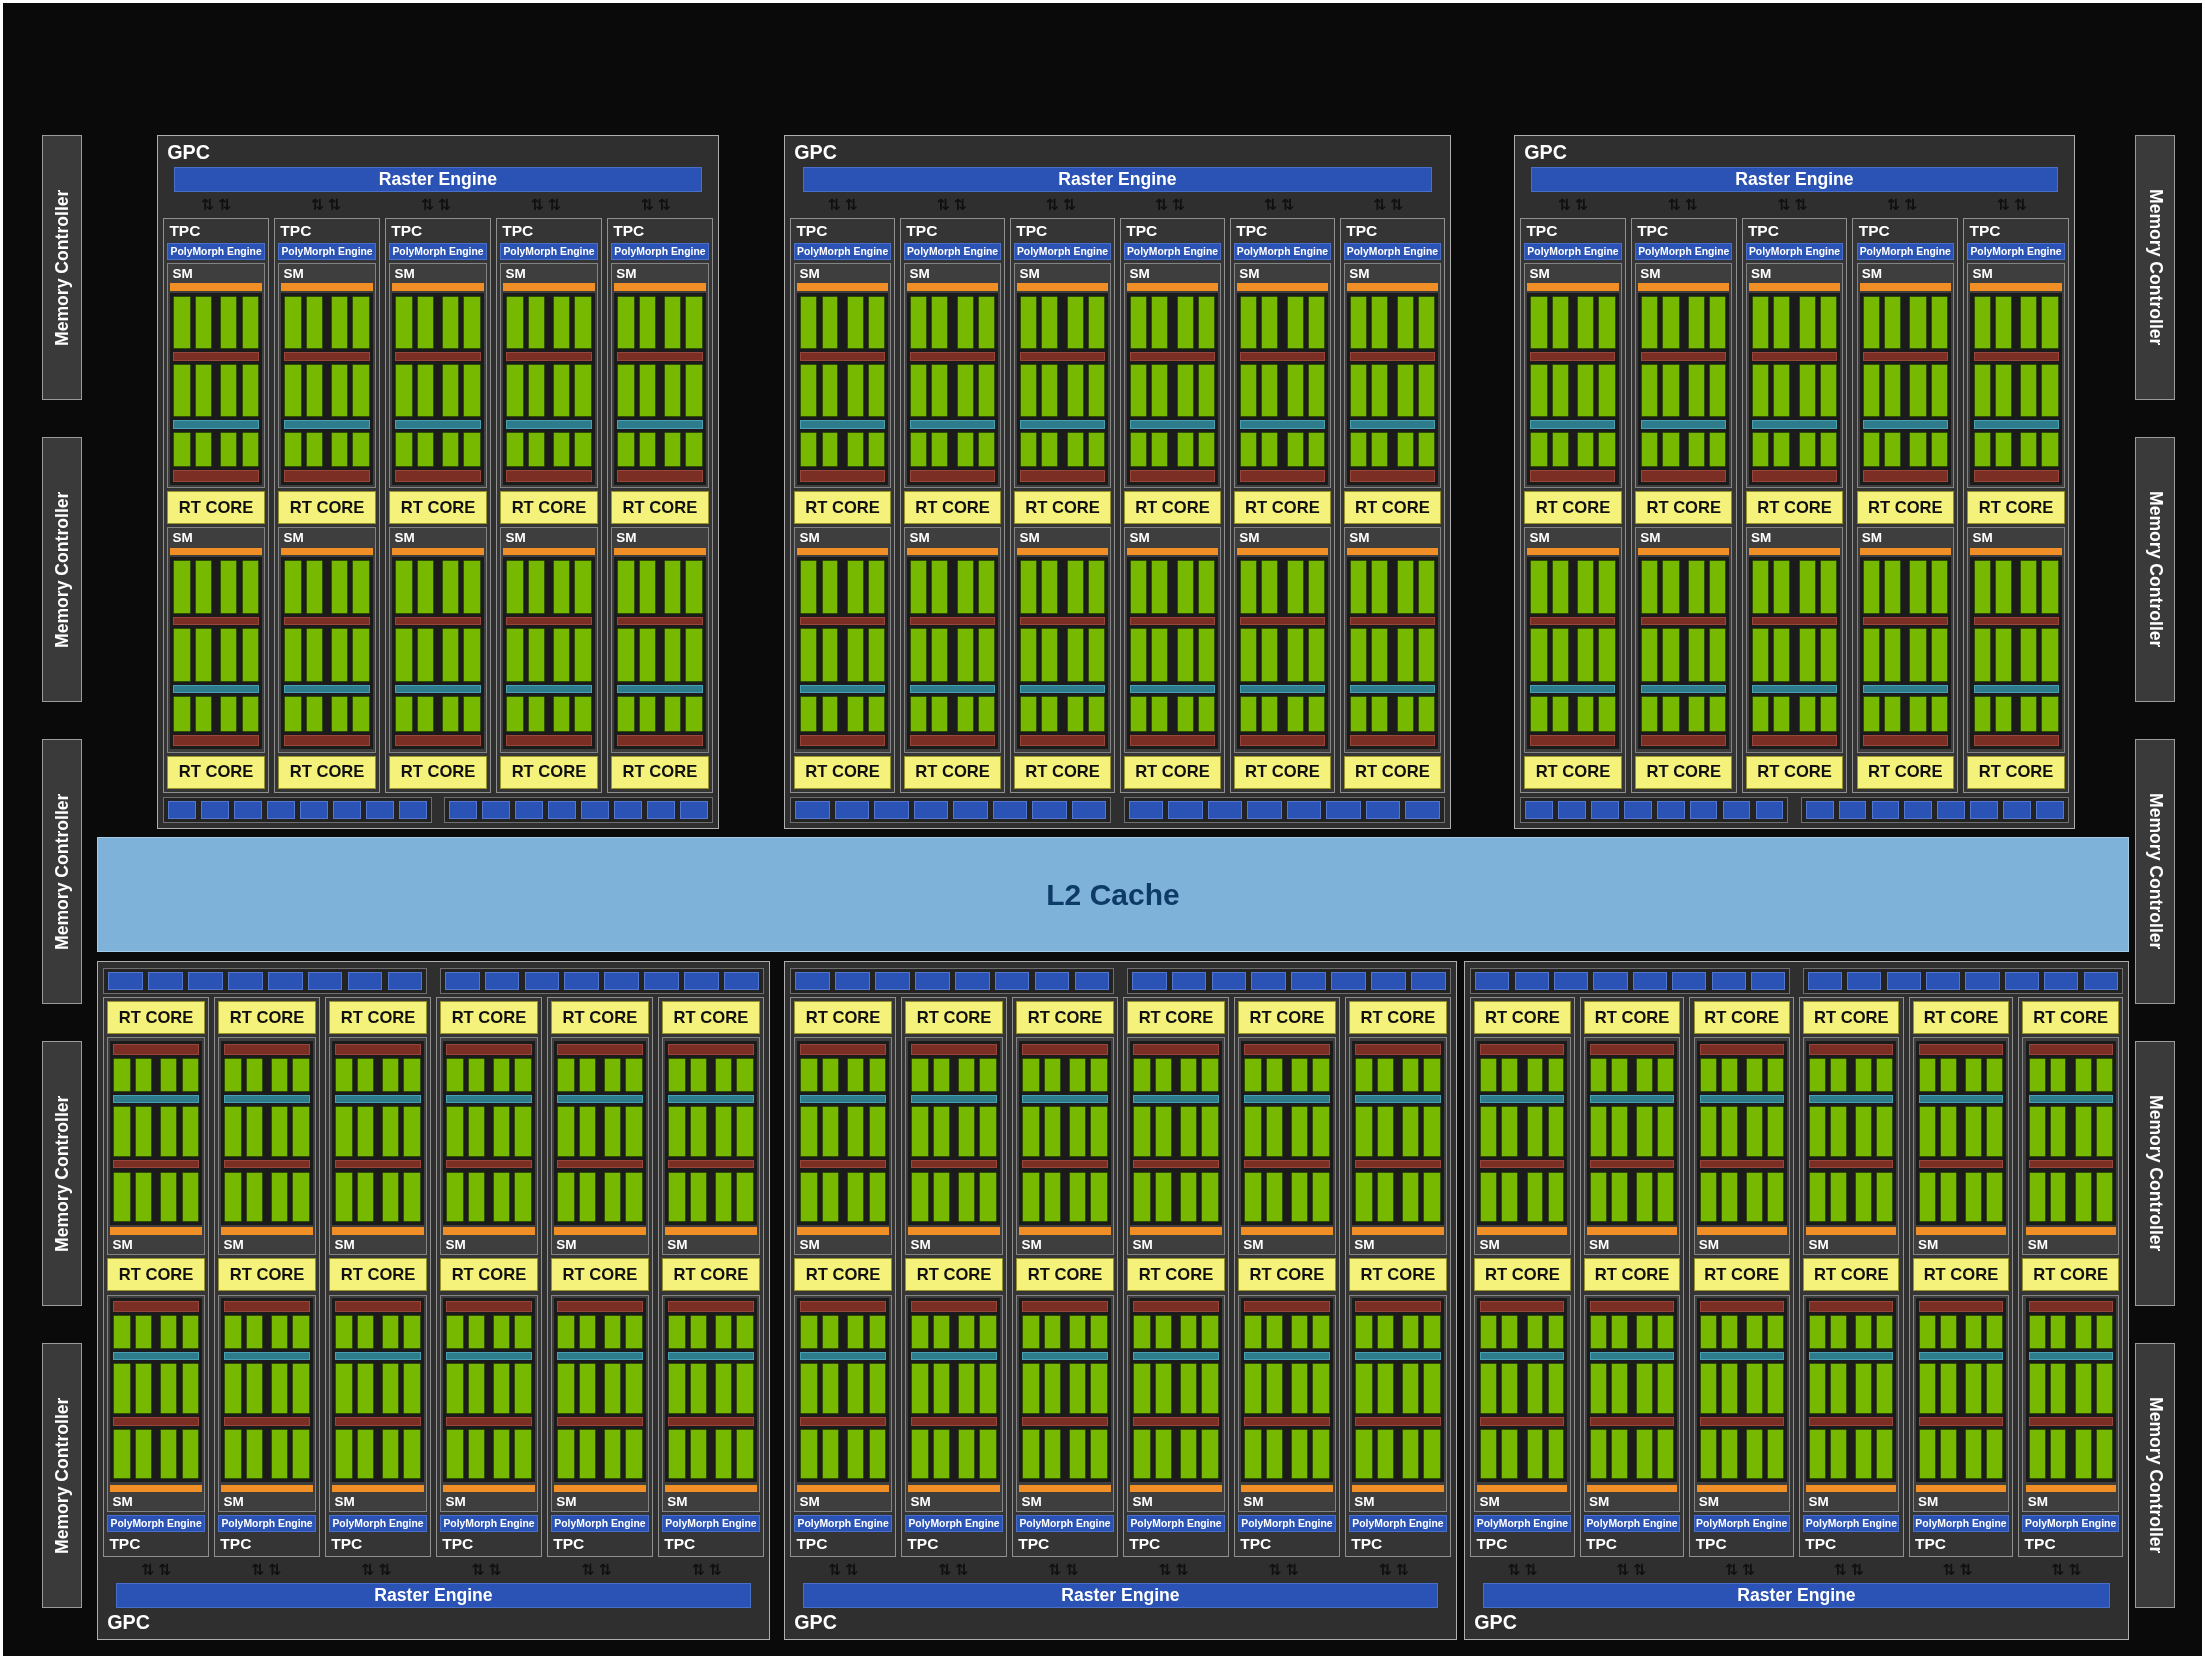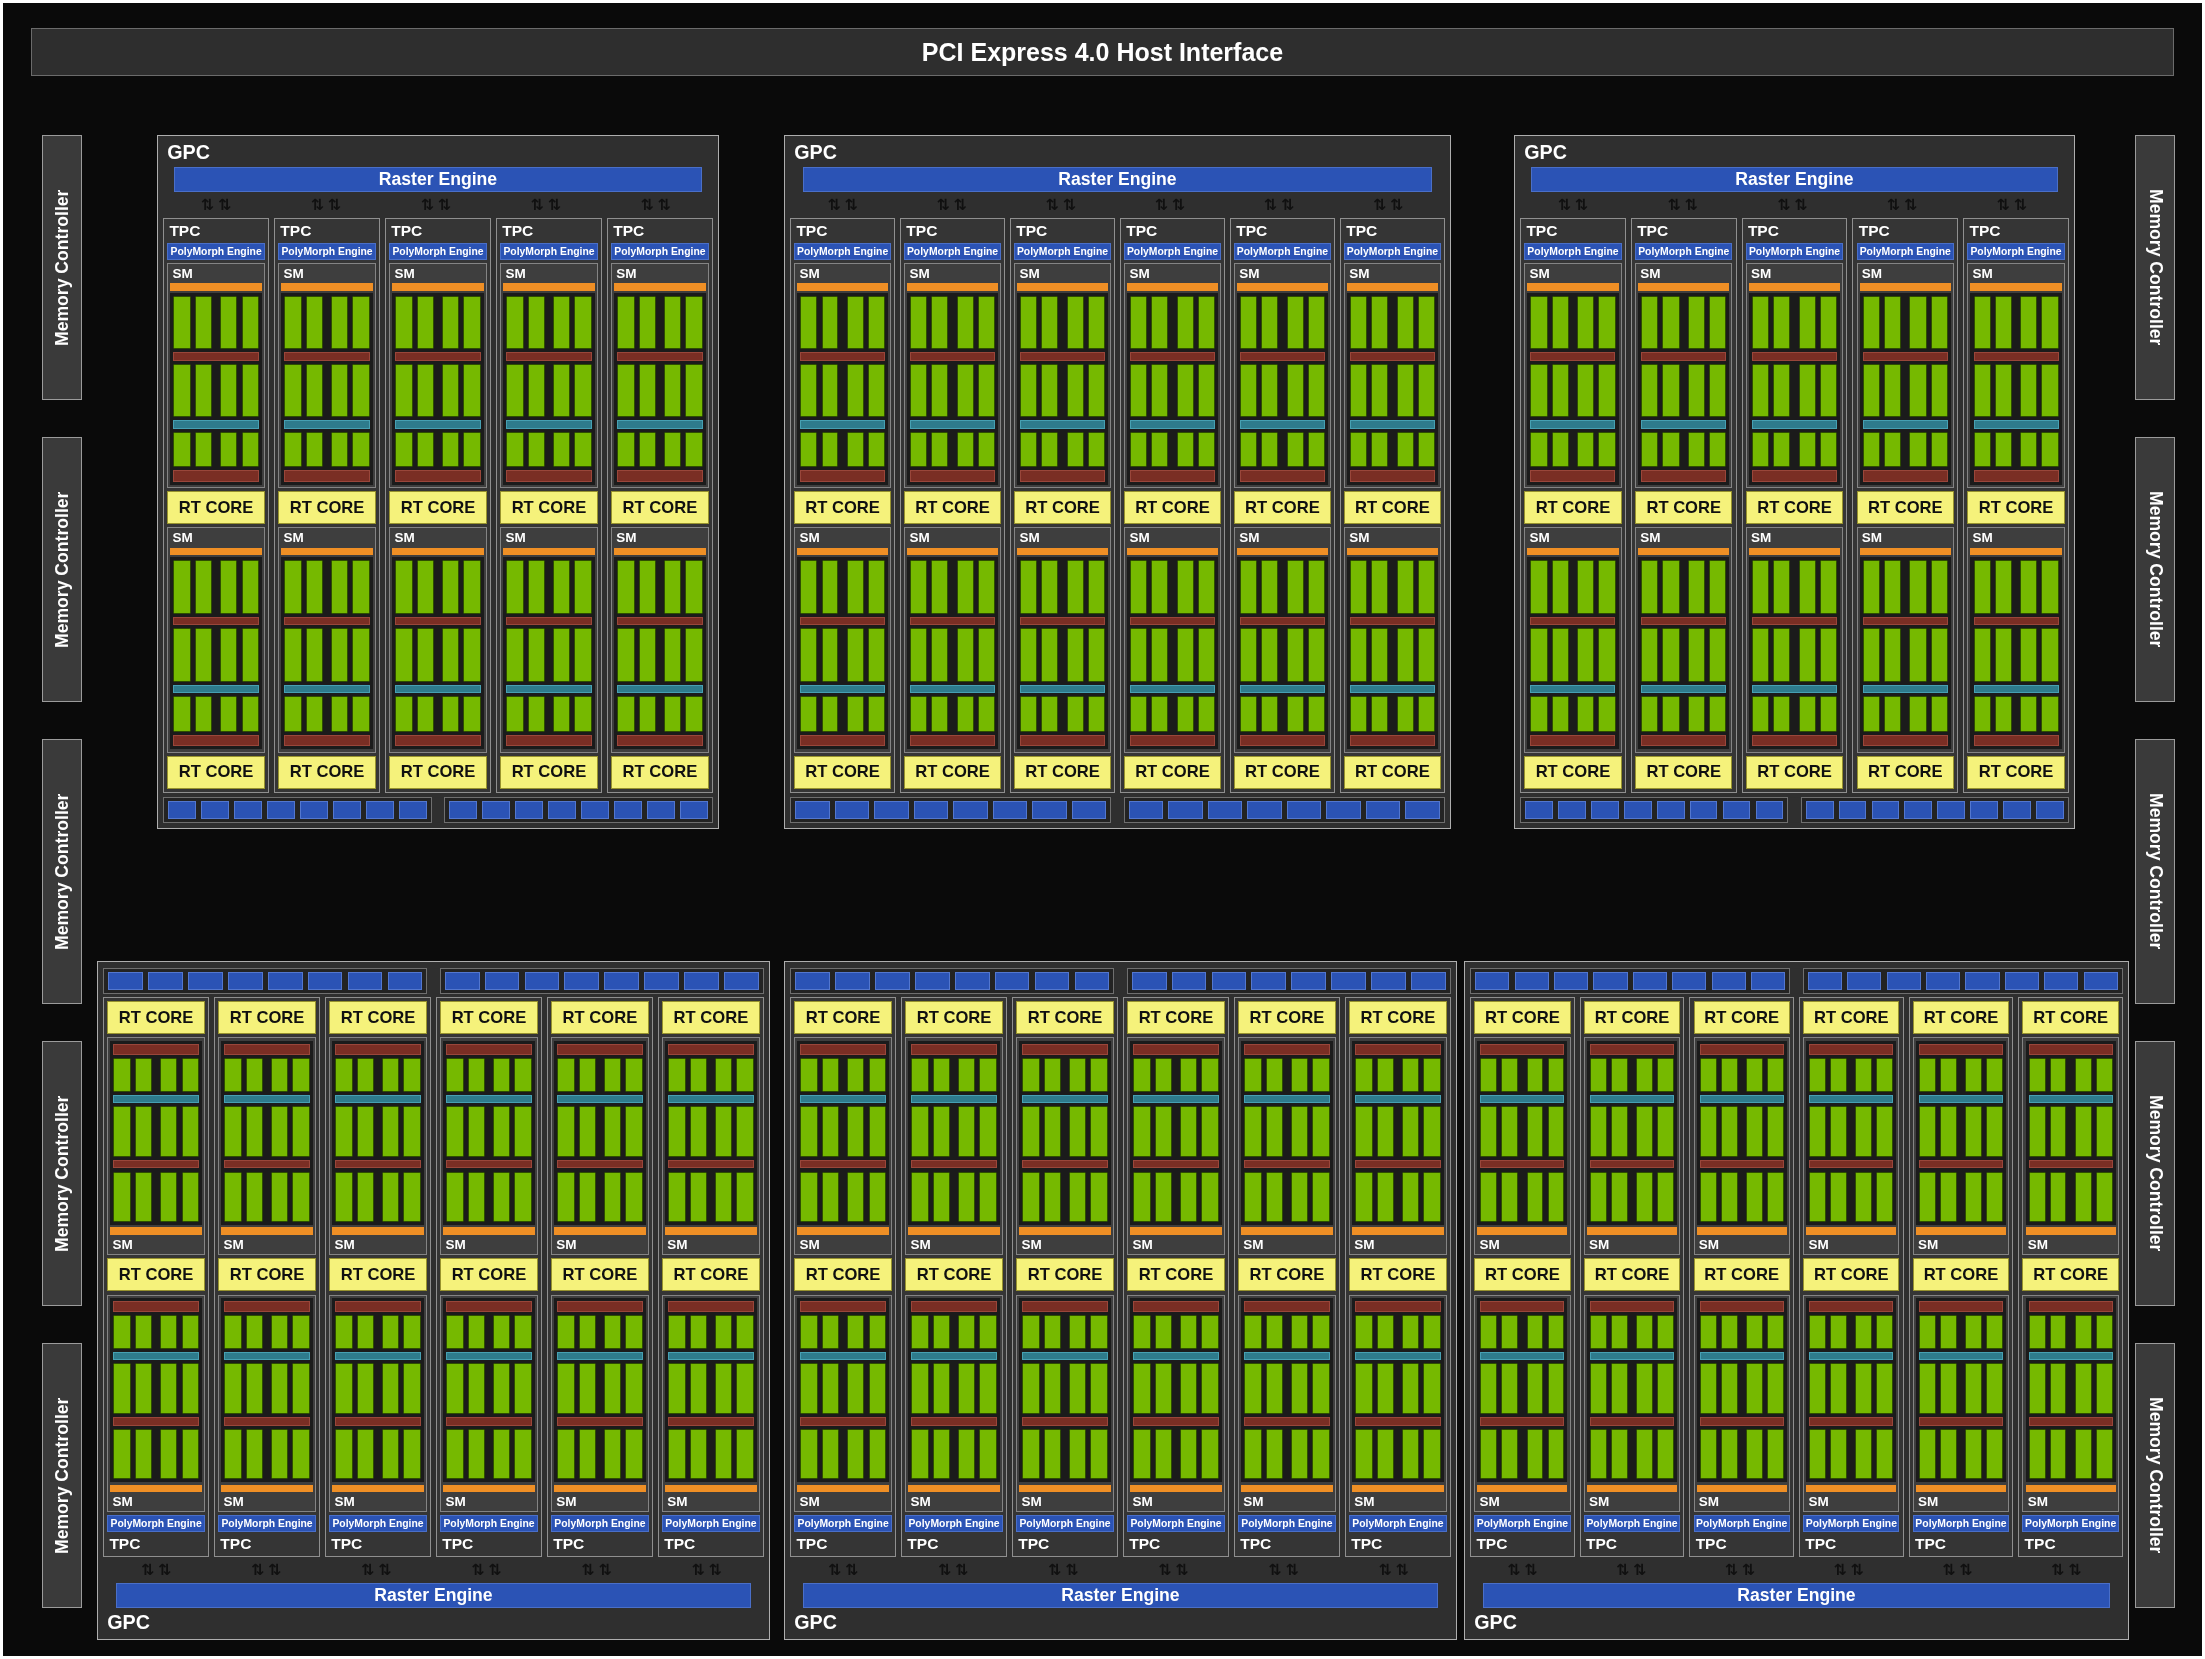--- a/index.html
+++ b/index.html
@@ -124,21 +124,20 @@
   .rop-group {
     flex:1; background:#232323; border:1px solid #6f6f6f;
     display:flex; gap:5.2px; padding:3.1px 4.1px;
   }
   .rop-unit { flex:1; background: var(--raster-blue,#2b53b5); border:1px solid #5377cf; }
 </style>
 </head>
 <body>
 
 <div id="canvas">
-  <div id="pcie">PCI Express 4.0 Host Interface</div>
   <div id="mc-left" class="mc-col">
       <div class="mc-block left">Memory Controller</div>
       <div class="mc-block left">Memory Controller</div>
       <div class="mc-block left">Memory Controller</div>
       <div class="mc-block left">Memory Controller</div>
       <div class="mc-block left">Memory Controller</div>
     </div>
   <div id="mc-right" class="mc-col">
       <div class="mc-block right">Memory Controller</div>
       <div class="mc-block right">Memory Controller</div>
@@ -3211,14 +3210,15 @@
           <div class="arrow-cell">⇅⇅</div>
           <div class="arrow-cell">⇅⇅</div>
           <div class="arrow-cell">⇅⇅</div>
           <div class="arrow-cell">⇅⇅</div>
           <div class="arrow-cell">⇅⇅</div>
         </div>
         <div class="raster-bar">Raster Engine</div>
         <div class="gpc-label">GPC</div>
       </div>
     </div>
+  <div id="l2">L2 Cache</div>
 </div>
 
 
 </body></html>

